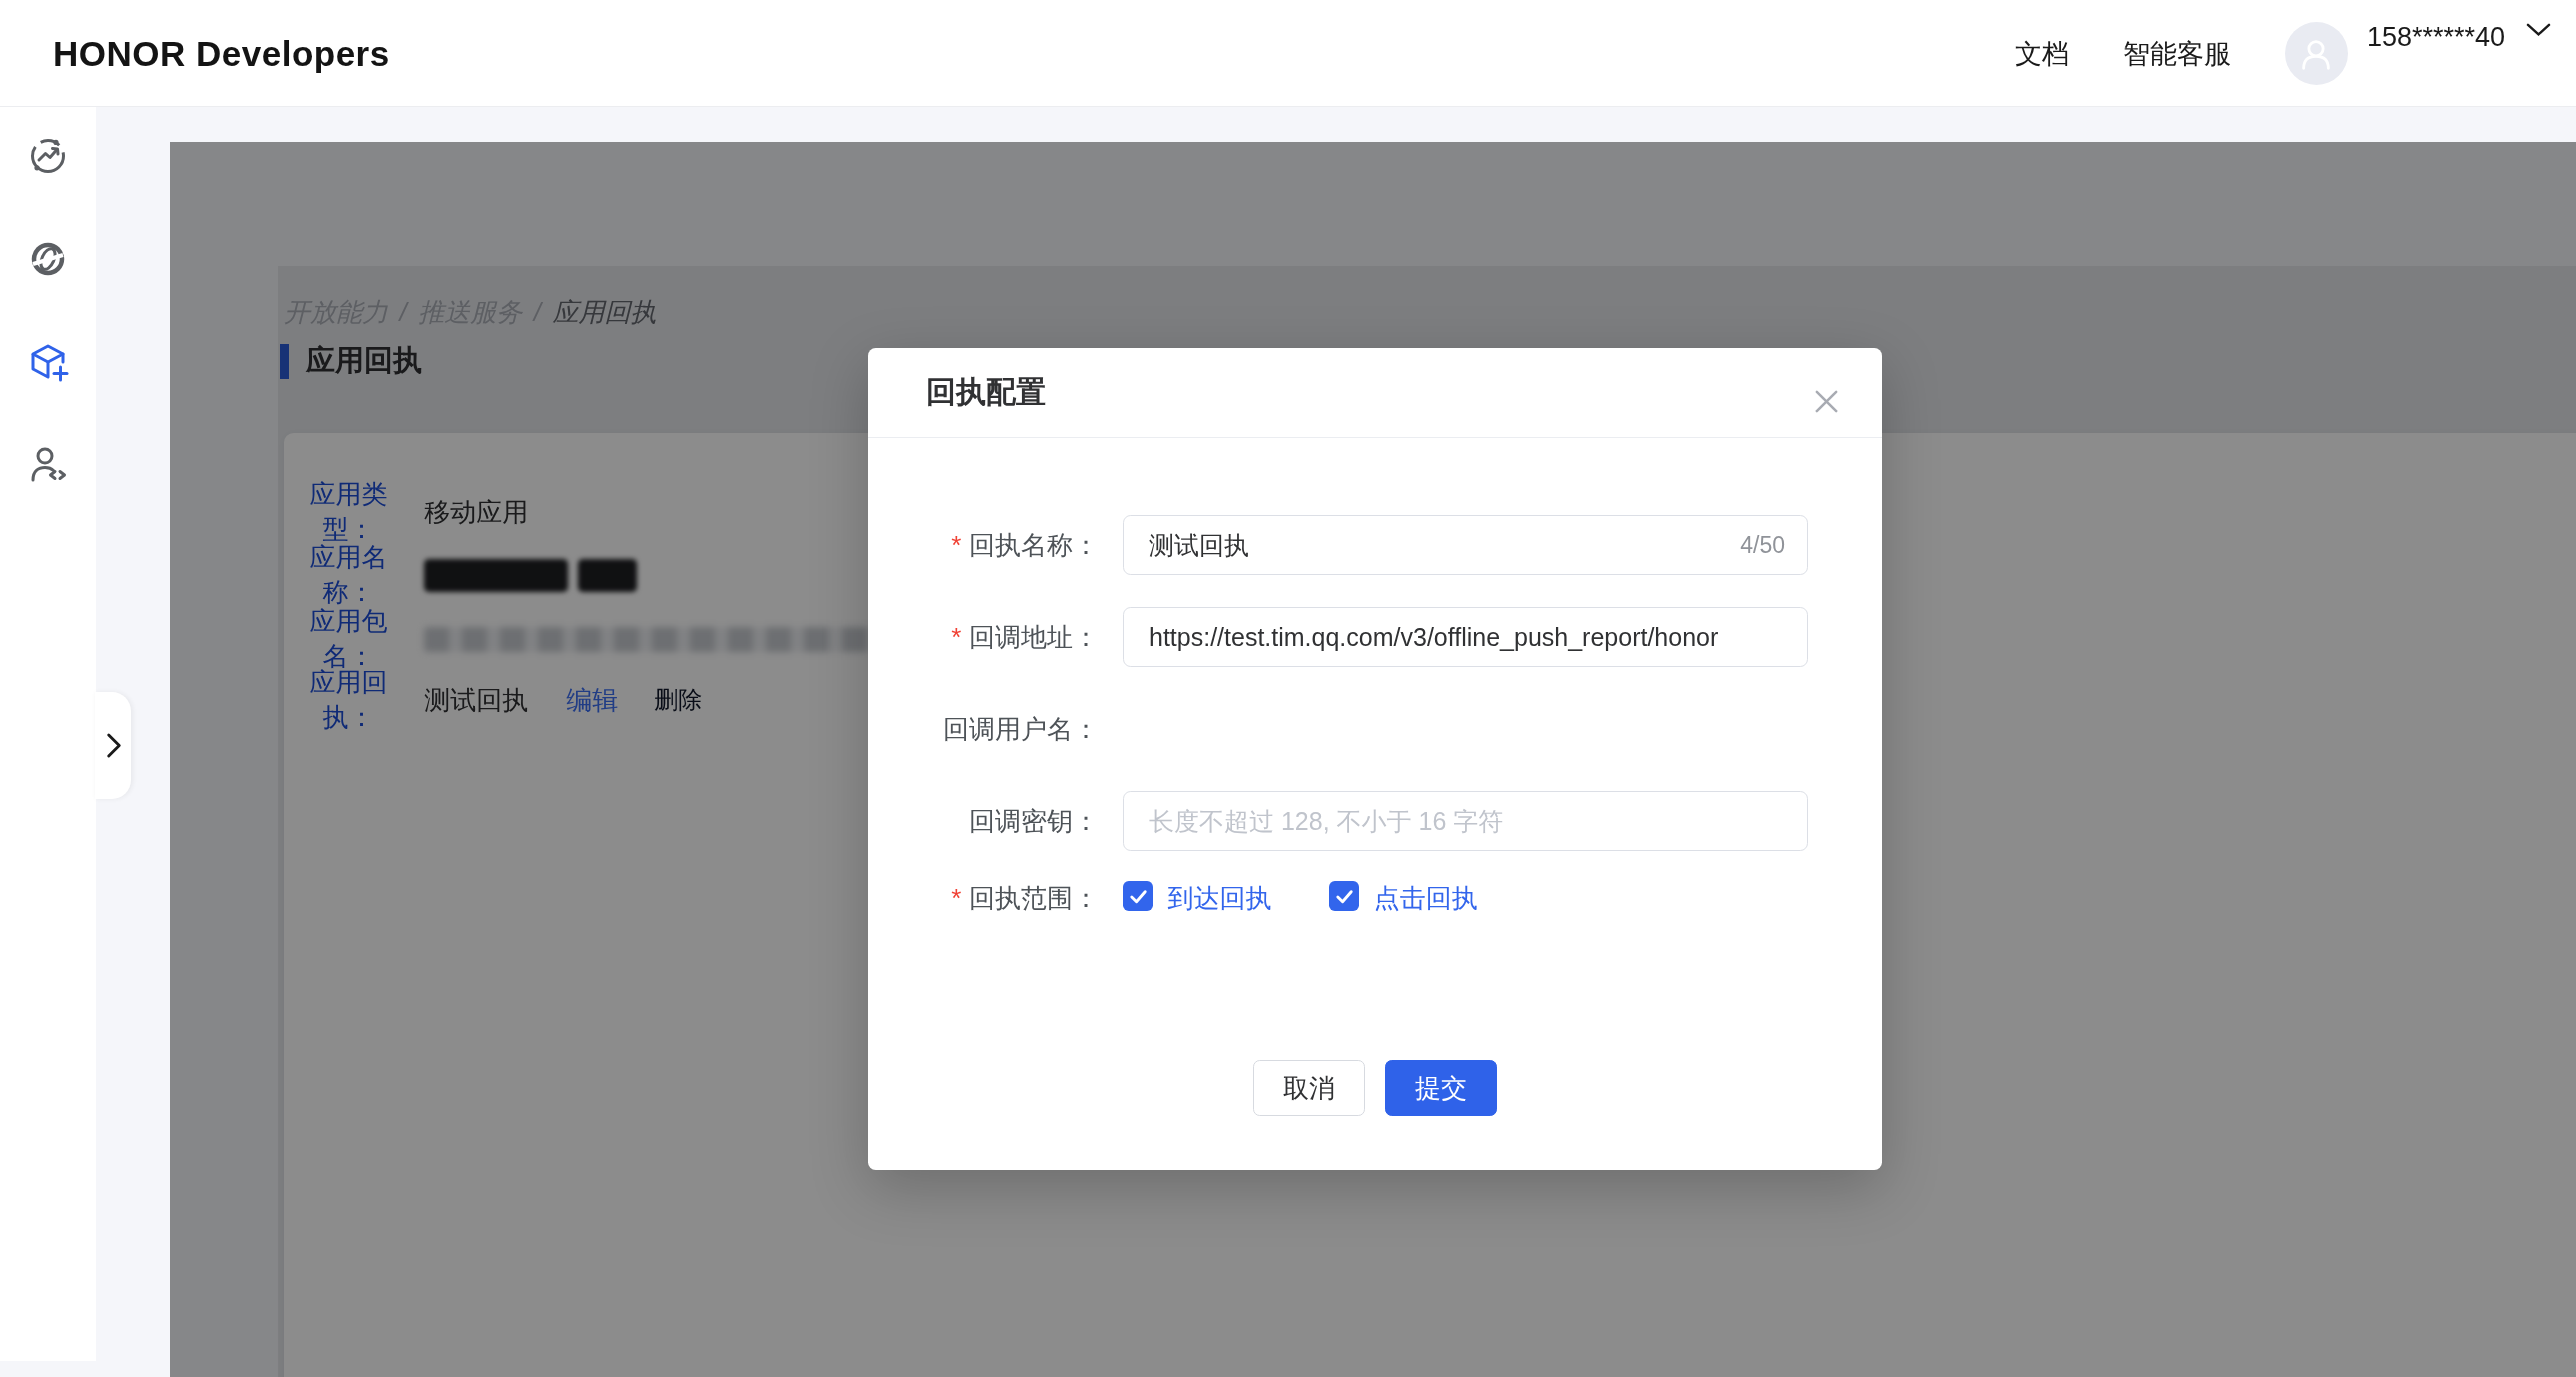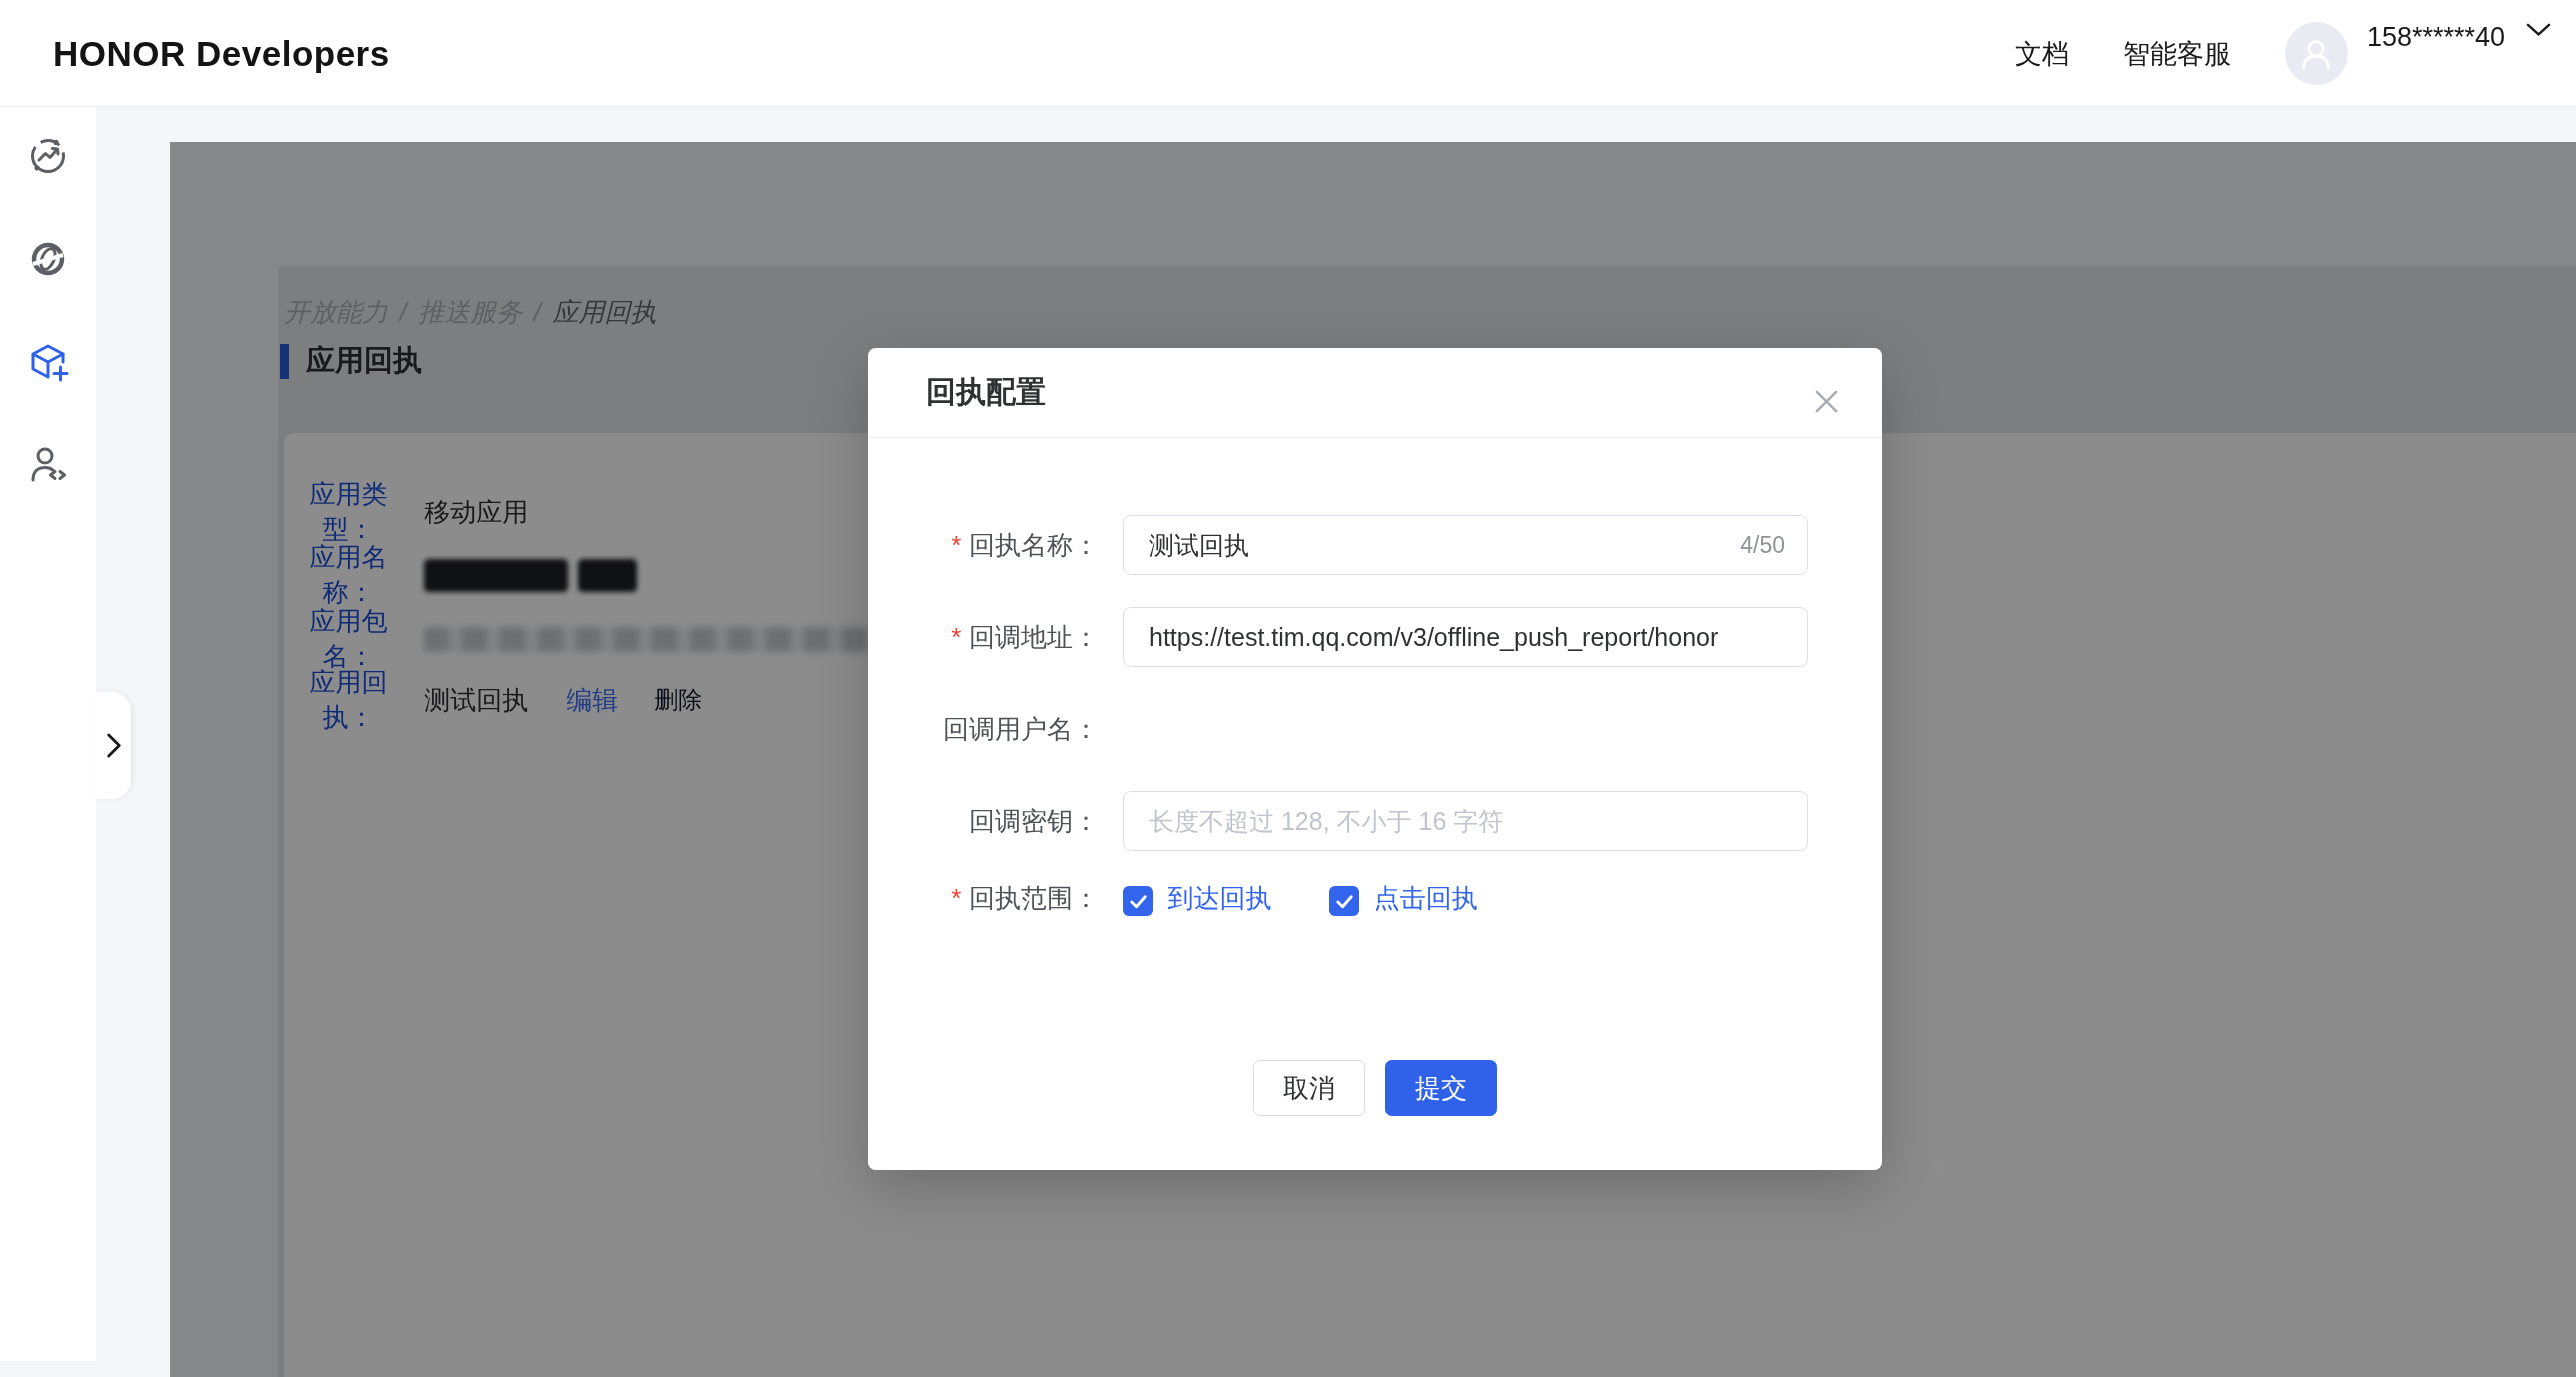--- a/index.html
+++ b/index.html
@@ -74,21 +74,21 @@
   .req { color:#F04134; margin-right:7.7px; font-size:26px; }
   .input-wrap { position:relative; width:685px; height:60px; margin-left:24px; }
   .input-wrap input { width:100%; height:100%; border:1.9px solid #DCDFE6; border-radius:7.7px;
     font-size:25px; color:#303133; padding:0 25px; outline:none;
     font-family:"Liberation Sans","DejaVu Sans",sans-serif; background:#fff; }
   .input-wrap.with-counter input { padding-right:115px; }
   .input-wrap input::placeholder { color:#C0C4CC; }
   .counter { position:absolute; right:23px; top:50%; transform:translateY(-50%);
     font-size:23px; color:#909399; }
   .scope-row { display:flex; align-items:center; margin-top:14.4px; height:31px; }
-  .checkbox-item { display:flex; align-items:flex-end; margin-left:24px; cursor:pointer; }
+  .checkbox-item { display:flex; align-items:flex-start; margin-left:24px; cursor:pointer; }
   .checkbox-item + .checkbox-item { margin-left:58px; }
   .cbox { width:30px; height:30px; border-radius:5.8px; background:#3265EC;
     display:flex; align-items:center; justify-content:center; }
   .cbox-label { margin-left:14.4px; font-size:26px; color:#3265EC; }
   .modal-footer { position:absolute; top:712px; left:0; right:0;
     display:flex; justify-content:center; gap:20px; }
   .btn { height:56px; min-width:103px; padding:0 29px; border-radius:6.7px; font-size:26px;
     display:flex; align-items:center; justify-content:center; cursor:pointer;
     font-family:"Liberation Sans","DejaVu Sans",sans-serif; }
   .btn-cancel { background:#fff; border:1.9px solid #D7DAE0; color:#303133; }

